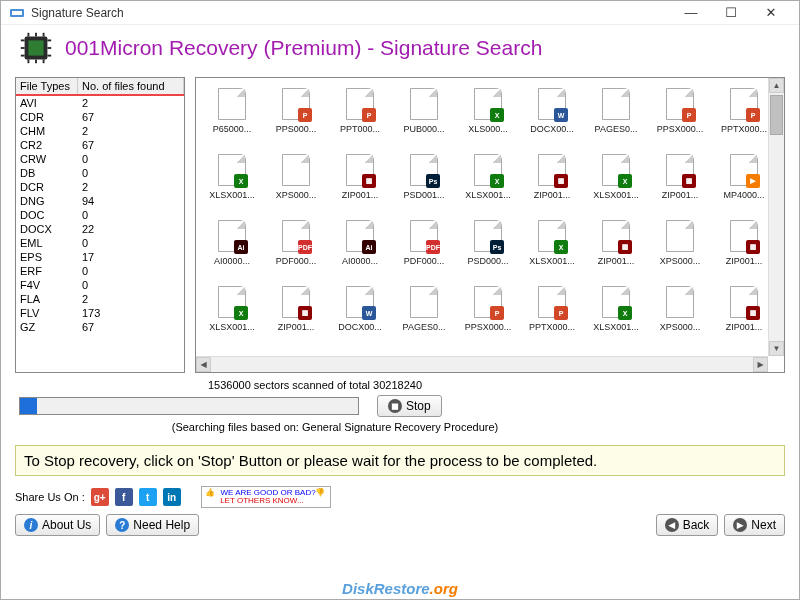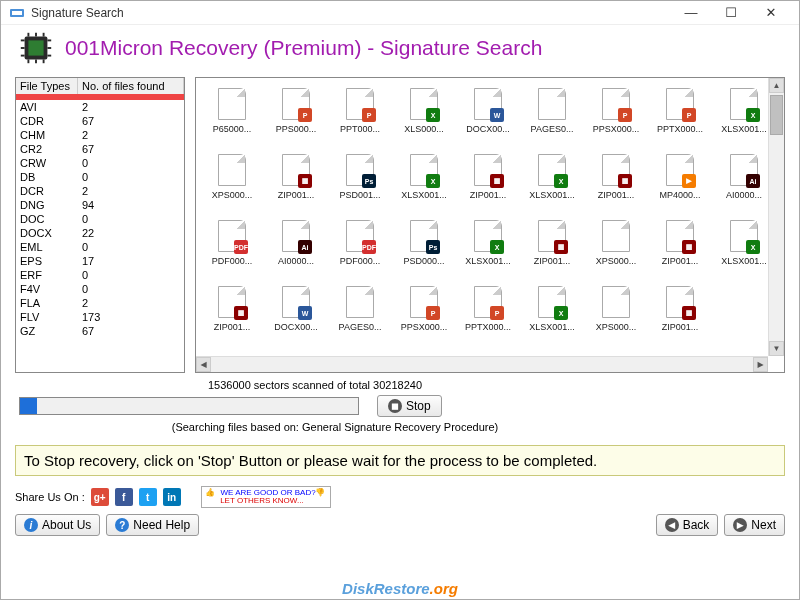--- a/index.html
+++ b/index.html
@@ -11,21 +11,21 @@
 
 .header { display: flex; align-items: center; padding: 4px 16px 10px 16px; }
 .header .chip { width: 38px; height: 38px; margin-right: 10px; }
 .header h1 { font-size: 21px; font-weight: 400; color: #a21caf; }
 
 .main { display: flex; padding: 0 14px; gap: 10px; }
 .panel { border: 1px solid #888; background: #fff; }
 .left-panel { width: 170px; height: 296px; overflow: hidden; }
 .right-panel { flex: 1; height: 296px; position: relative; }
 
-.ft-header { display: flex; background: #f0f0f0; border-bottom: 6px solid #ef4444; font-size: 11px; }
+.ft-header { display: flex; background: #f0f0f0; border-bottom: 2px solid #ef4444; font-size: 11px; }
 .ft-header div { padding: 2px 4px; border-right: 1px solid #ccc; }
 .ft-col1 { width: 62px; }
 .ft-col2 { flex: 1; }
 .ft-body { overflow-y: auto; height: 276px; }
 .ft-row { display: flex; font-size: 11px; border-bottom: 0px solid #eee; }
 .ft-row div { padding: 1px 4px; }
 
 .files-wrap { position: absolute; inset: 0; overflow: auto; padding: 6px 2px; }
 .files-grid { display: grid; grid-template-columns: repeat(9, 60px); gap: 20px 4px; padding: 4px; }
 .file-item { text-align: center; font-size: 9px; color: #222; }
@@ -196,20 +196,26 @@
           <div class="file-item">
             <div class="file-icon">
               <div class="page"></div>
               <div class="badge b-ppt">P</div>
             </div>
             <div>PPT000...</div>
           </div>
           <div class="file-item">
             <div class="file-icon">
               <div class="page"></div>
+            </div>
+            <div>PUB000...</div>
+          </div>
+          <div class="file-item">
+            <div class="file-icon">
+              <div class="page"></div>
               <div class="badge b-xls">X</div>
             </div>
             <div>XLS000...</div>
           </div>
           <div class="file-item">
             <div class="file-icon">
               <div class="page"></div>
               <div class="badge b-doc">W</div>
             </div>
             <div>DOCX00...</div>

